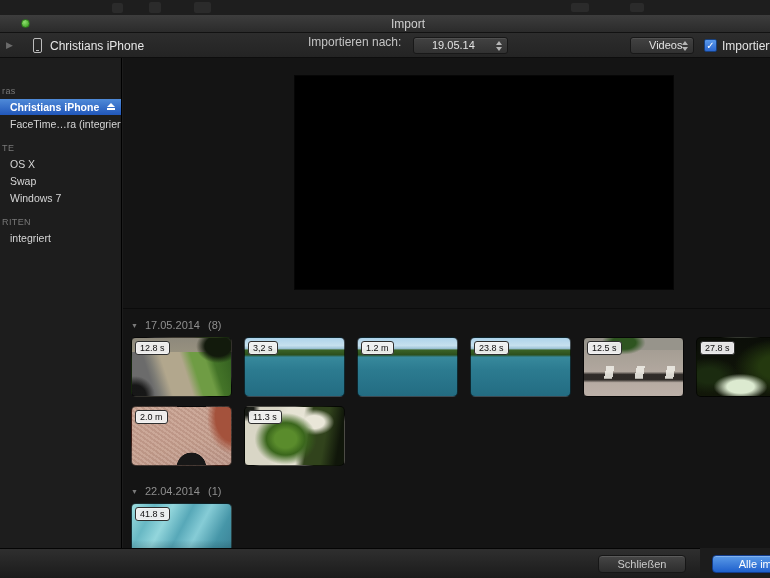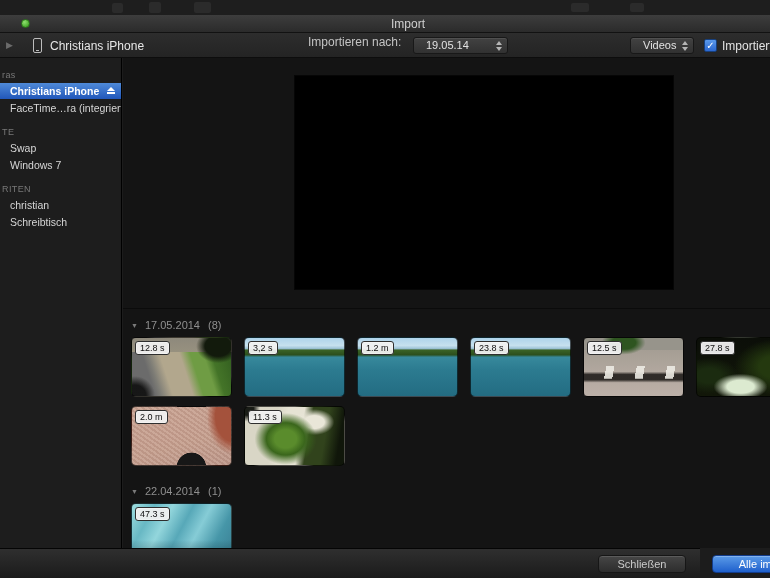--- a/index.html
+++ b/index.html
@@ -23,38 +23,38 @@
     background:linear-gradient(#2d2d2d,#242424); border-bottom:1px solid #0d0d0d; }
   .tb-disclosure { position:absolute; left:6px; top:7px; font-size:9px; color:#6b6b6b; }
   .device { position:absolute; left:33px; top:4px; height:17px; display:flex; align-items:center; }
   .iphone-icon { display:inline-block; width:9px; height:15px; border:1px solid #bdbdbd;
     border-radius:2px; margin-right:8px; position:relative; }
   .iphone-icon::after { content:""; position:absolute; left:2px; bottom:1px; width:3px; height:1px; background:#bdbdbd; }
   .device-label { font-size:12px; color:#e6e6e6; }
   .import-to-label { position:absolute; left:308px; top:2px; font-size:12px; color:#c3c3c3; }
   .dropdown { position:absolute; top:4px; height:17px; background:linear-gradient(#424242,#313131);
     border:1px solid #181818; border-radius:3px; color:#e2e2e2; font-size:11px;
-    line-height:15px; padding-left:12px; box-shadow:inset 0 1px 0 rgba(255,255,255,0.08); }
+    line-height:15px; padding-left:18px; box-shadow:inset 0 1px 0 rgba(255,255,255,0.08); }
   .dd-date { left:413px; width:95px; }
   .dd-videos { left:630px; width:64px; }
   .stepper { position:absolute; right:5px; top:3px; width:7px; }
   .st-up { display:block; width:0; height:0; margin:0 auto 2px;
     border-left:3px solid transparent; border-right:3px solid transparent; border-bottom:4px solid #b5b5b5; }
   .st-dn { display:block; width:0; height:0; margin:0 auto;
     border-left:3px solid transparent; border-right:3px solid transparent; border-top:4px solid #b5b5b5; }
   .checkbox { position:absolute; left:704px; top:6px; width:13px; height:13px; border-radius:2px;
     background:linear-gradient(#5b9aec,#2b67cf); border:1px solid #17407e;
     color:#fff; font-size:10px; line-height:11px; text-align:center; }
   .imported-label { position:absolute; left:722px; top:6px; font-size:12px; color:#e2e2e2; white-space:nowrap; }
 
   
   .sidebar { position:absolute; top:58px; left:0; width:122px; height:490px;
     background:#1d1d1d; border-right:1px solid #000; }
   .sb-header { margin:11px 0 3px 2px; font-size:9px; color:#787878; letter-spacing:0.4px; white-space:nowrap; }
-  .sb-header.first { margin-top:12px; }
+  .sb-header.first { margin-top:28px; }
   .sb-item { position:relative; height:16px; line-height:16px; padding-left:10px; margin:1px 0;
     font-size:10.5px; color:#d6d6d6; white-space:nowrap; overflow:hidden; }
   .sb-item.selected { background:linear-gradient(#4f8ad8,#2157ba); color:#fff; font-weight:bold; }
   .eject { position:absolute; right:5px; top:3px; width:10px; height:10px; }
   .ej-tri { display:block; width:0; height:0; margin:1px auto 1px;
     border-left:4px solid transparent; border-right:4px solid transparent; border-bottom:4px solid #fff; }
   .ej-bar { display:block; width:8px; height:2px; background:#fff; margin:0 auto; }
 
   
   .main { position:absolute; top:58px; left:123px; width:647px; height:490px; background:#141414; }
@@ -160,25 +160,25 @@
 </div>
 
 <div class="sidebar" id="sidebar">
     <div class="sb-header first">ras</div>
     <div class="sb-item selected"><span class="sb-label">Christians iPhone</span><span class="eject">
         <i class="ej-tri"></i>
         <i class="ej-bar"></i>
       </span></div>
     <div class="sb-item"><span class="sb-label">FaceTime…ra (integriert)</span></div>
     <div class="sb-header">TE</div>
+    <div class="sb-item"><span class="sb-label">OS X</span></div>
     <div class="sb-item"><span class="sb-label">Swap</span></div>
     <div class="sb-item"><span class="sb-label">Windows 7</span></div>
     <div class="sb-header">RITEN</div>
-    <div class="sb-item"><span class="sb-label">christian</span></div>
-    <div class="sb-item"><span class="sb-label">Schreibtisch</span></div>
+    <div class="sb-item"><span class="sb-label">integriert</span></div>
   </div>
 
 <div class="main">
   <div class="preview"></div>
   <div class="browser-sep"></div>
   <div class="browser" id="browser">
       <div class="group-header"><span class="gh-tri">▼</span><span class="gh-date">17.05.2014</span><span class="gh-count">(8)</span></div>
       <div class="clips">
         <div class="clip k-street">
           <span class="badge">12.8 s</span>
@@ -201,21 +201,21 @@
         <div class="clip k-pavement">
           <span class="badge">2.0 m</span>
         </div>
         <div class="clip k-bush">
           <span class="badge">11.3 s</span>
         </div>
       </div>
       <div class="group-header"><span class="gh-tri">▼</span><span class="gh-date">22.04.2014</span><span class="gh-count">(1)</span></div>
       <div class="clips">
         <div class="clip k-water">
-          <span class="badge">47.3 s</span>
+          <span class="badge">41.8 s</span>
         </div>
       </div>
     </div>
 </div>
 
 <div class="footer">
   <div class="btn btn-close">Schließen</div>
   <div class="btn btn-import">Alle importieren</div>
 </div>
 

